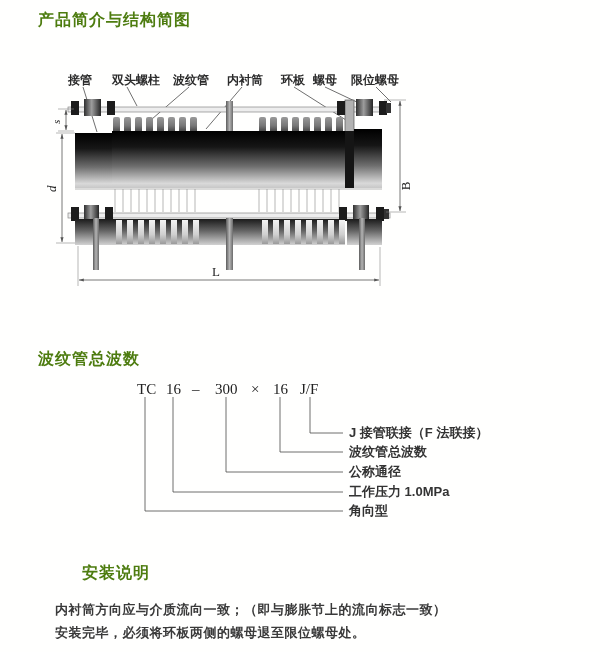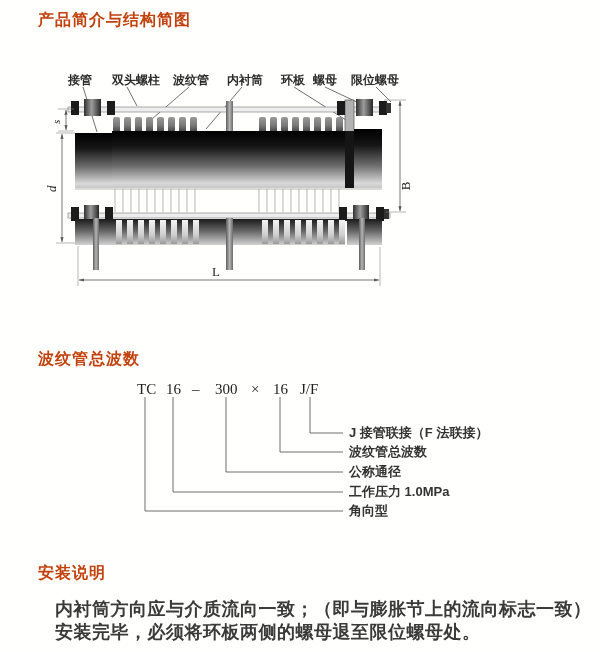--- a/index.html
+++ b/index.html
@@ -1,24 +1,24 @@
 <!DOCTYPE html>
 <html><head>
 <meta charset="utf-8">
 <style>
   html,body{margin:0;padding:0;background:#ffffff;}
   body{width:600px;height:652px;position:relative;overflow:hidden;
        font-family:"Liberation Sans","DejaVu Sans",sans-serif;}
   .page{position:absolute;left:0;top:0;width:600px;height:652px;background:#fffffe;}
-  .sec-title{position:absolute;left:38px;font-size:16px;font-weight:bold;color:#c2410c;
+  .sec-title{position:absolute;left:38px;font-size:16px;font-weight:bold;color:#4d7c0f;
              letter-spacing:1px;}
   #title-intro{top:10px;}
   #title-code{top:349px;}
-  #title-install{top:563px;}
-  .install-text{position:absolute;left:55px;top:598px;font-size:18px;font-weight:600;
+  #title-install{top:563px;margin-left:44px;}
+  .install-text{position:absolute;left:55px;top:598px;font-size:13px;font-weight:600;
                 color:#3a3a3a;line-height:23px;letter-spacing:0.5px;}
   svg{position:absolute;left:0;top:0;}
   svg text{font-family:"Liberation Sans","DejaVu Sans",sans-serif;}
   .part-label{font-size:12px;font-weight:bold;fill:#2b2b2b;}
   .dim-label{font-family:"Liberation Serif","DejaVu Serif",serif;font-style:italic;fill:#222;}
   .dim-label-up{font-family:"Liberation Serif","DejaVu Serif",serif;fill:#222;}
   .code-token{font-family:"Liberation Serif","DejaVu Serif",serif;font-size:15px;fill:#222;}
   .callout-label{font-size:13px;font-weight:600;fill:#333;}
   .ln{stroke:#4a4a4a;stroke-width:0.8;fill:none;}
   .thin{stroke:#888;stroke-width:0.6;fill:none;}

